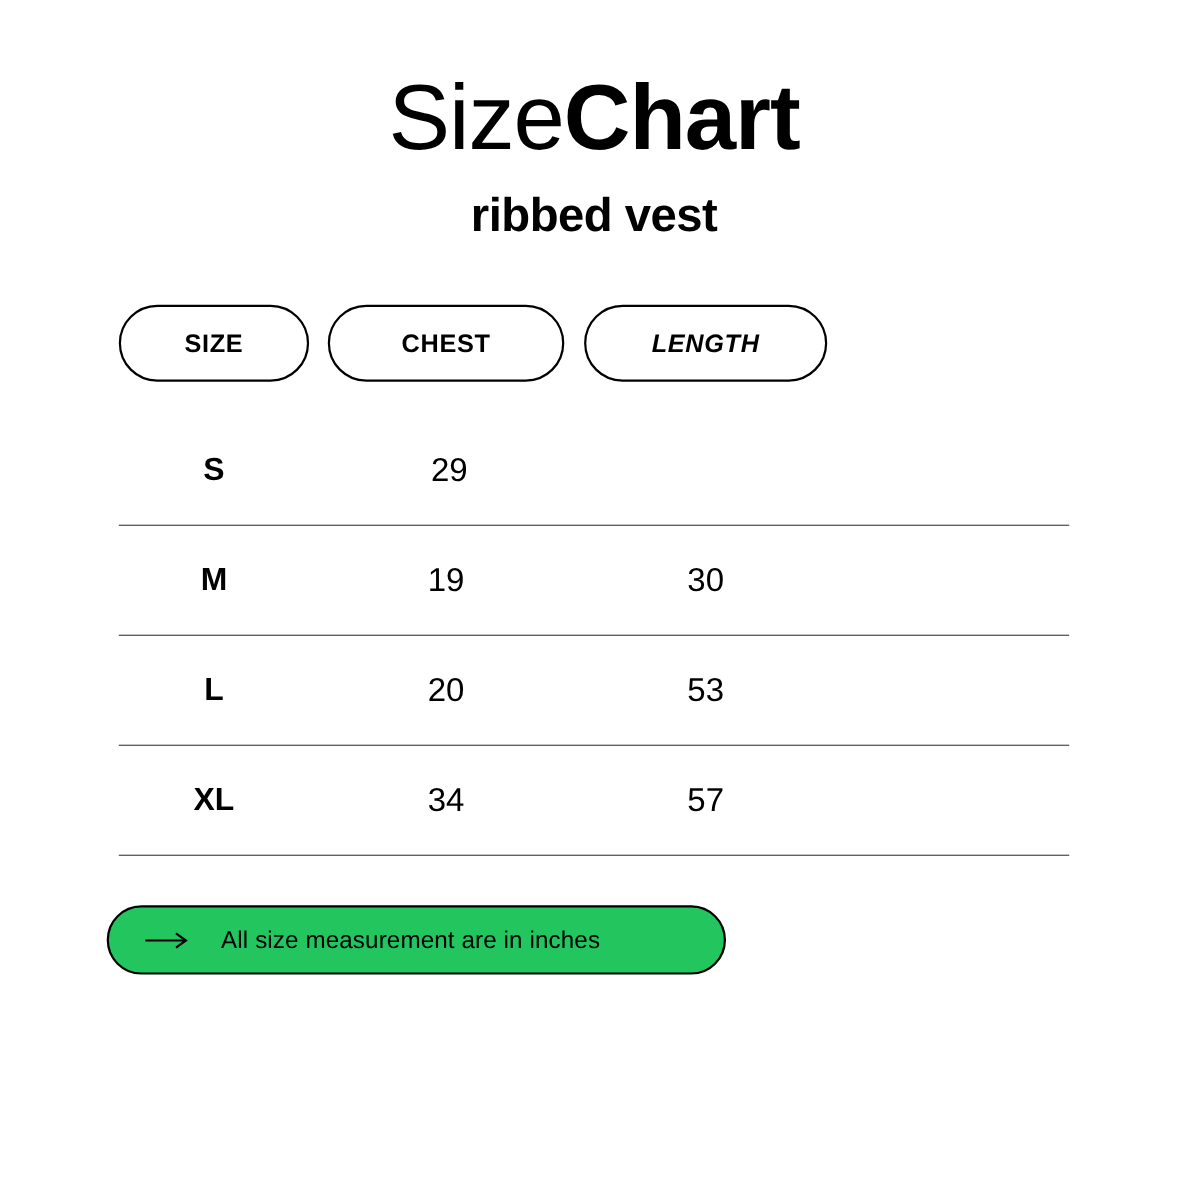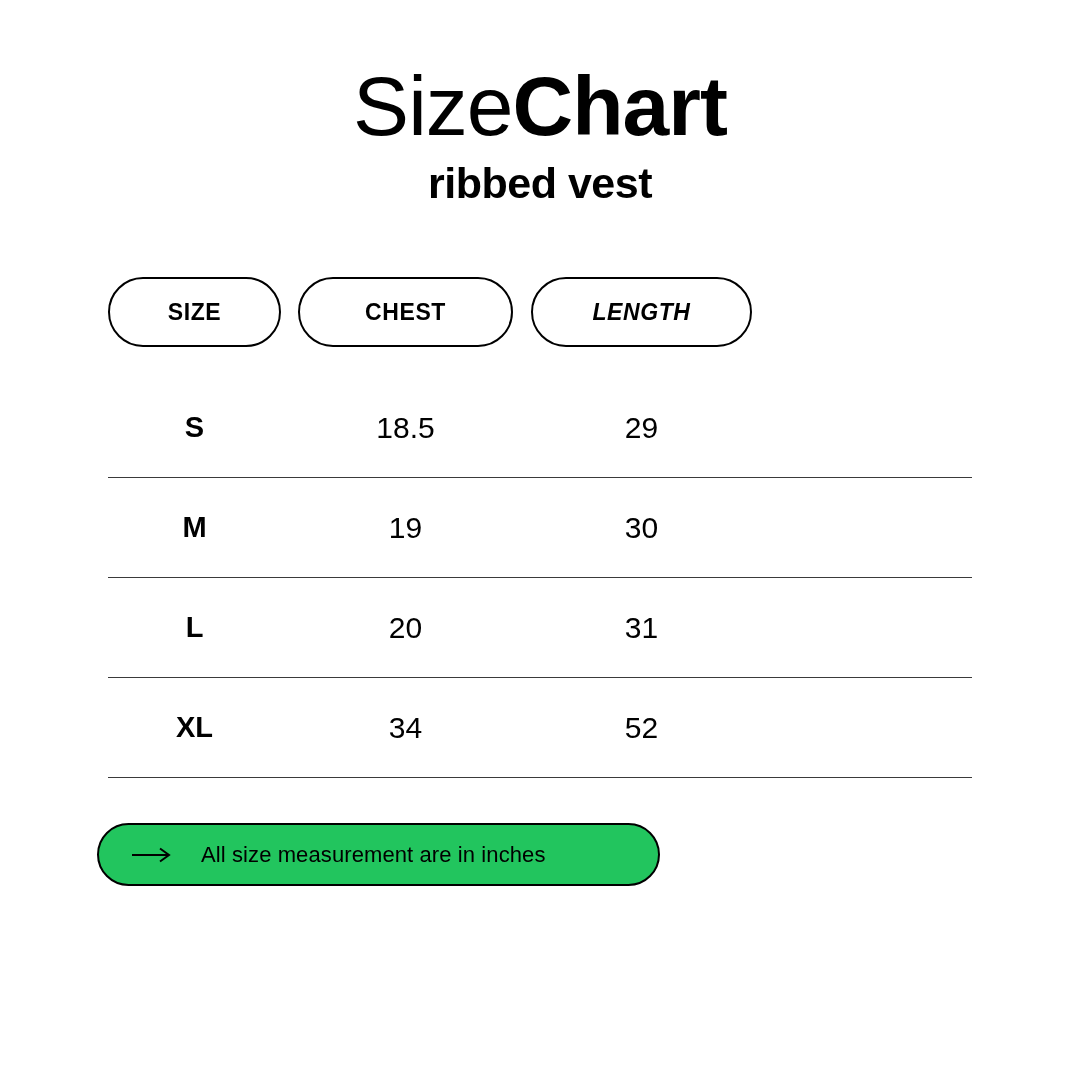--- a/index.html
+++ b/index.html
@@ -36,21 +36,21 @@
     letter-spacing: -1px;
     white-space: nowrap;
   }
   .title-light {
     font-weight: 300;
   }
   .title-bold {
     font-weight: 700;
   }
   .subtitle {
-    margin-top: 3px;
+    margin-top: 16px;
     font-size: 43px;
     line-height: 52px;
     font-weight: 700;
     letter-spacing: -0.5px;
   }
 
   
   .table-wrap {
     position: absolute;
     top: 277px;
@@ -163,23 +163,20 @@
         <span class="pill-label">LENGTH</span>
       </div>
     </div>
 
     <div class="body-rows">
 
       <div class="data-row">
         <div class="cell cell-size">
           <span class="cell-text">S</span>
         </div>
-        <div class="cell cell-chest">
-          <span class="cell-text">18.5</span>
-        </div>
         <div class="cell cell-length">
           <span class="cell-text">29</span>
         </div>
       </div>
 
       <div class="data-row">
         <div class="cell cell-size">
           <span class="cell-text">M</span>
         </div>
         <div class="cell cell-chest">
@@ -191,33 +188,33 @@
       </div>
 
       <div class="data-row">
         <div class="cell cell-size">
           <span class="cell-text">L</span>
         </div>
         <div class="cell cell-chest">
           <span class="cell-text">20</span>
         </div>
         <div class="cell cell-length">
-          <span class="cell-text">31</span>
+          <span class="cell-text">53</span>
         </div>
       </div>
 
       <div class="data-row">
         <div class="cell cell-size">
           <span class="cell-text">XL</span>
         </div>
         <div class="cell cell-chest">
           <span class="cell-text">34</span>
         </div>
         <div class="cell cell-length">
-          <span class="cell-text">52</span>
+          <span class="cell-text">57</span>
         </div>
       </div>
 
     </div>
   </div>
 
   <div class="footnote">
     <span class="footnote-arrow">
       <svg width="40" height="16" viewBox="0 0 40 16" aria-hidden="true">
         <line x1="0" y1="8" x2="37" y2="8" stroke="#000000" stroke-width="2"></line>

